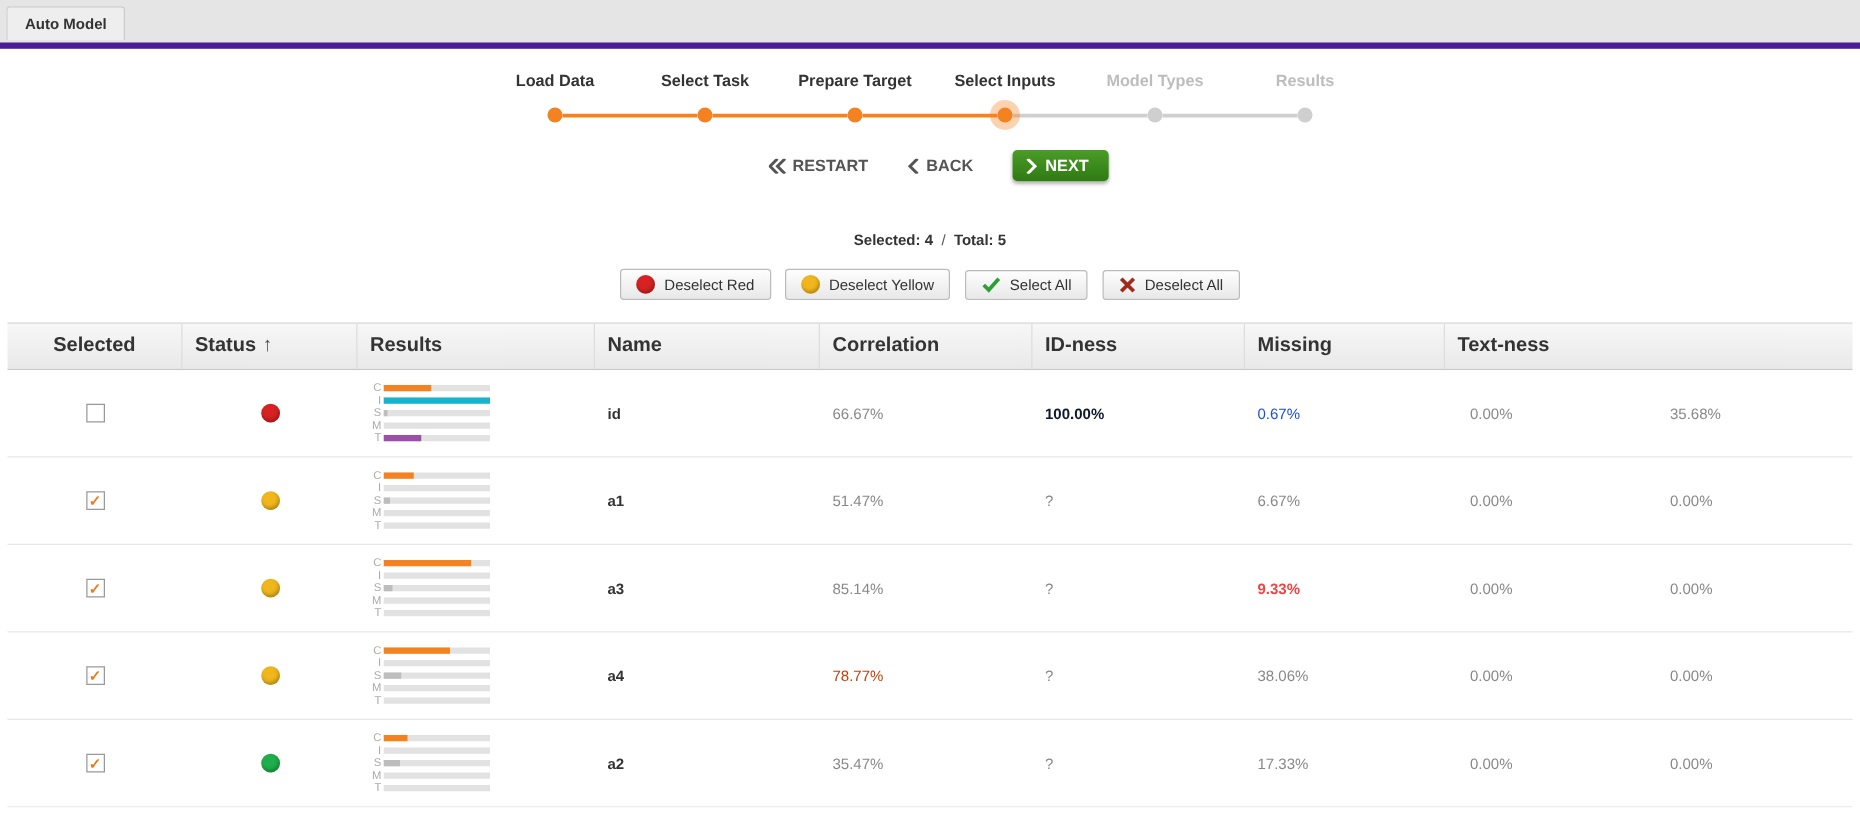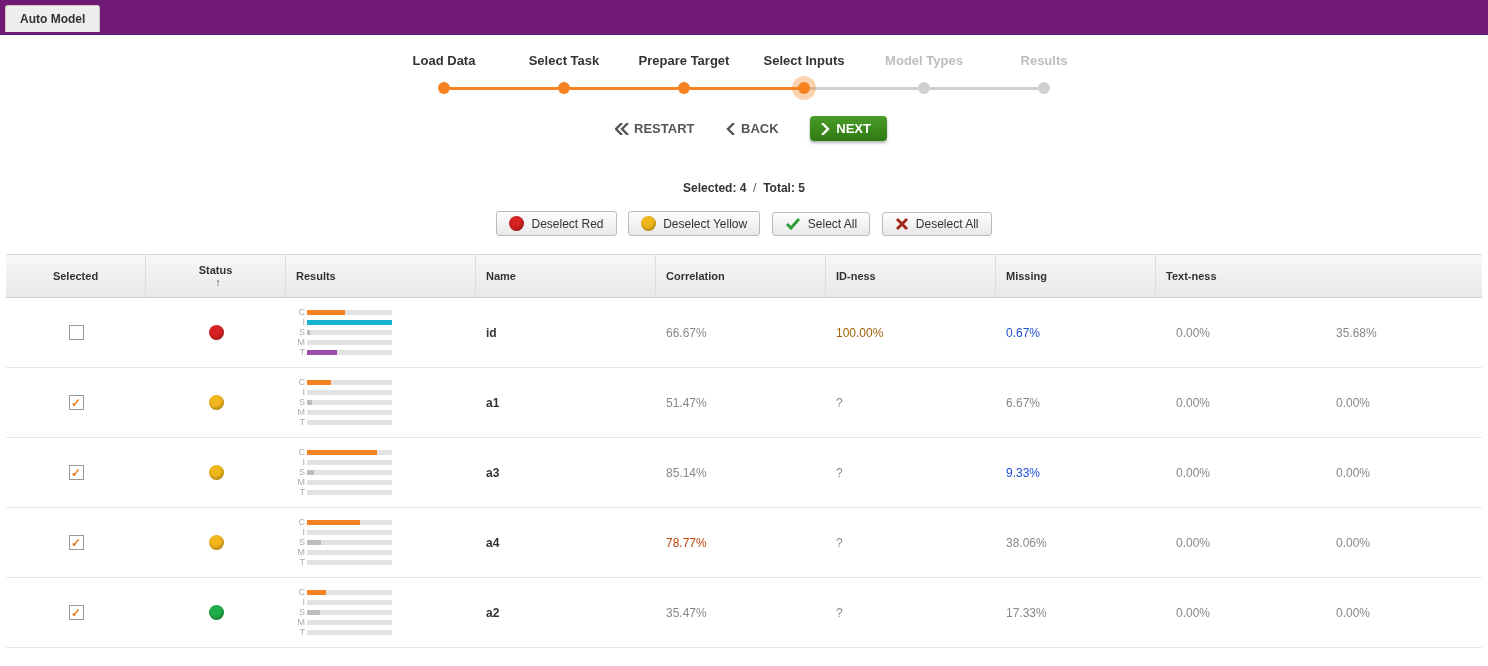--- a/index.html
+++ b/index.html
@@ -4,25 +4,25 @@
 <style>
   html, body {
     margin: 0;
     padding: 0;
     font-family: Arial, Helvetica, sans-serif;
     font-size: 13px;
     color: #333;
     background: #fff;
   }
   .tab-bar {
-    border-bottom: 1px solid #4c1d95;
+    border-bottom: 5px solid #4c1d95;
     padding-left: 5px;
     padding-top: 4px;
     height: 30px;
-    background: #701a75;
+    background: #e5e5e5;
   }
   .tab {
     display: inline-block;
     background: #eee;
     border: 1px solid #ccc;
     border-bottom: none;
     border-radius: 3px 3px 0 0;
     padding: 6px 14px;
     font-weight: bold;
     font-size: 12px;
@@ -135,21 +135,21 @@
   
   .grid {
     margin-top: 18px;
   }
   .ghead {
     display: flex;
     background: linear-gradient(#f7f7f7, #e9e9e9);
     border-top: 1px solid #d6d6d6;
     border-bottom: 1px solid #c9c9c9;
     font-weight: bold;
-    font-size: 11px;
+    font-size: 16px;
   }
   .gcell {
     padding: 9px 10px;
     border-right: 1px solid #ddd;
     box-sizing: border-box;
     display: flex;
     align-items: center;
   }
   .ghead .gcell:last-child { border-right: none; }
   .grow {
@@ -303,21 +303,21 @@
       </span>
       <span>Deselect All</span>
     </span>
   </div>
 
   <div class="grid">
     <div class="ghead">
       <div class="gcell col-sel">
           <span>Selected</span>
         </div>
-      <div class="gcell col-stat" style="justify-content:flex-start;flex-direction:column;">
+      <div class="gcell col-stat" style="justify-content:flex-start;">
         <span>Status</span>
         <span class="sort-arrow">↑</span>
       </div>
       <div class="gcell col-q">
           <span>Results</span>
         </div>
       <div class="gcell col-name">
           <span>Name</span>
         </div>
       <div class="gcell col-corr">
@@ -370,21 +370,21 @@
               <div class="qrow">
                 <span class="ql">T</span>
                 <span class="qbar">
                   <span class="qfill purple" style="width: 35%;"></span>
                 </span>
               </div>
             </div>
           </div>
           <div class="gcell col-name">id</div>
           <div class="gcell col-corr" style="color: rgb(136, 136, 136); font-weight: normal;">66.67%</div>
-          <div class="gcell col-id" style="color: #a16207; font-weight: normal;">100.00%</div>
+          <div class="gcell col-id" style="color: #0f172a; font-weight: bold;">100.00%</div>
           <div class="gcell col-stab" style="color: #1d4ed8; font-weight: normal;">0.67%</div>
           <div class="gcell col-miss" style="color: rgb(136, 136, 136); font-weight: normal;">0.00%</div>
           <div class="gcell col-text" style="color: rgb(136, 136, 136); font-weight: normal;">35.68%</div>
         </div>
         <div class="grow">
           <div class="gcell col-sel">
             <span class="chk checked"></span>
           </div>
           <div class="gcell col-stat">
             <span class="status-dot sd-yellow"></span>
@@ -467,21 +467,21 @@
                 <span class="ql">T</span>
                 <span class="qbar">
                   <span class="qfill grey" style="width: 0%;"></span>
                 </span>
               </div>
             </div>
           </div>
           <div class="gcell col-name">a3</div>
           <div class="gcell col-corr" style="color: rgb(136, 136, 136); font-weight: normal;">85.14%</div>
           <div class="gcell col-id" style="color: rgb(136, 136, 136); font-weight: normal;">?</div>
-          <div class="gcell col-stab" style="color: #1d4ed8; font-weight: normal;">9.33%</div>
+          <div class="gcell col-stab" style="color: #ef4444; font-weight: bold;">9.33%</div>
           <div class="gcell col-miss" style="color: rgb(136, 136, 136); font-weight: normal;">0.00%</div>
           <div class="gcell col-text" style="color: rgb(136, 136, 136); font-weight: normal;">0.00%</div>
         </div>
         <div class="grow">
           <div class="gcell col-sel">
             <span class="chk checked"></span>
           </div>
           <div class="gcell col-stat">
             <span class="status-dot sd-yellow"></span>
           </div>

